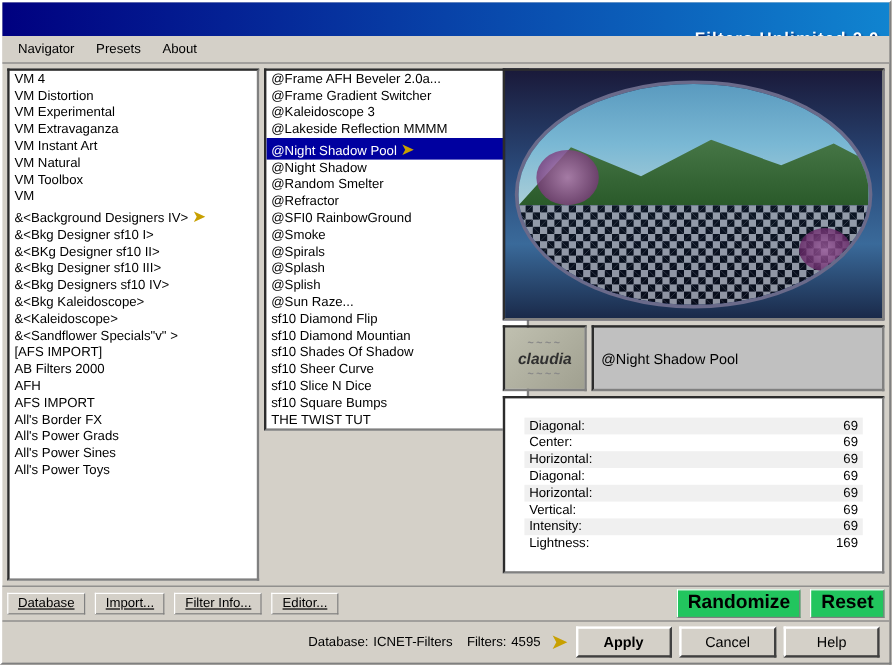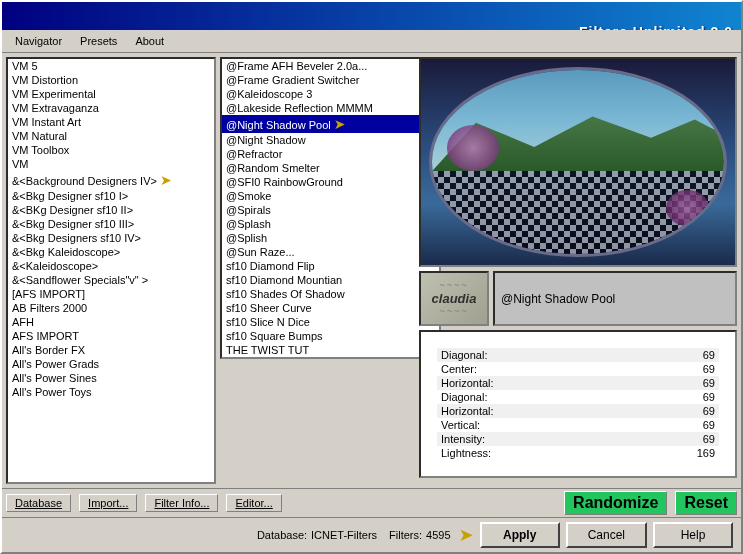--- a/index.html
+++ b/index.html
@@ -268,21 +268,21 @@
   <div class="menu-bar">
     <div class="menu-item">Navigator</div>
     <div class="menu-item">Presets</div>
     <div class="menu-item">About</div>
   </div>
 
   <div class="main-content">
 
     <div class="left-list-wrapper">
       <div class="list-container">
-        <div class="list-item">VM 5</div>
+        <div class="list-item">VM 4</div>
         <div class="list-item">VM Distortion</div>
         <div class="list-item">VM Experimental</div>
         <div class="list-item">VM Extravaganza</div>
         <div class="list-item">VM Instant Art</div>
         <div class="list-item">VM Natural</div>
         <div class="list-item">VM Toolbox</div>
         <div class="list-item">VM</div>
         <div class="list-item">&amp;&lt;Background Designers IV&gt; <span class="arrow-icon">➤</span></div>
         <div class="list-item">&amp;&lt;Bkg Designer sf10 I&gt;</div>
         <div class="list-item">&amp;&lt;BKg Designer sf10 II&gt;</div>
@@ -303,22 +303,22 @@
     </div>
 
     <div class="center-list-wrapper">
       <div class="filter-list">
         <div class="filter-list-item">@Frame AFH Beveler 2.0a...</div>
         <div class="filter-list-item">@Frame Gradient Switcher</div>
         <div class="filter-list-item">@Kaleidoscope 3</div>
         <div class="filter-list-item">@Lakeside Reflection MMMM</div>
         <div class="filter-list-item selected">@Night Shadow Pool <span class="arrow-icon">➤</span></div>
         <div class="filter-list-item">@Night Shadow</div>
+        <div class="filter-list-item">@Random Smelter</div>
         <div class="filter-list-item">@Refractor</div>
-        <div class="filter-list-item">@Random Smelter</div>
         <div class="filter-list-item">@SFI0 RainbowGround</div>
         <div class="filter-list-item">@Smoke</div>
         <div class="filter-list-item">@Spirals</div>
         <div class="filter-list-item">@Splash</div>
         <div class="filter-list-item">@Splish</div>
         <div class="filter-list-item">@Sun Raze...</div>
         <div class="filter-list-item">sf10 Diamond Flip</div>
         <div class="filter-list-item">sf10 Diamond Mountian</div>
         <div class="filter-list-item">sf10 Shades Of Shadow</div>
         <div class="filter-list-item">sf10 Sheer Curve</div>

